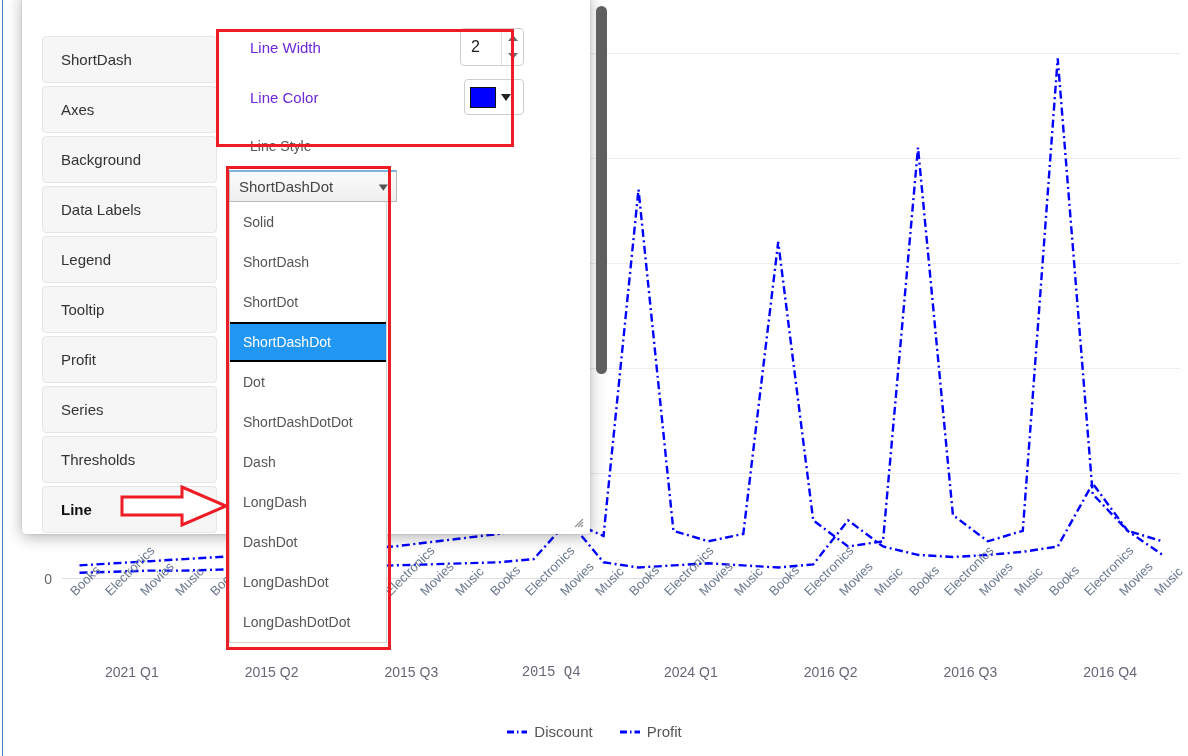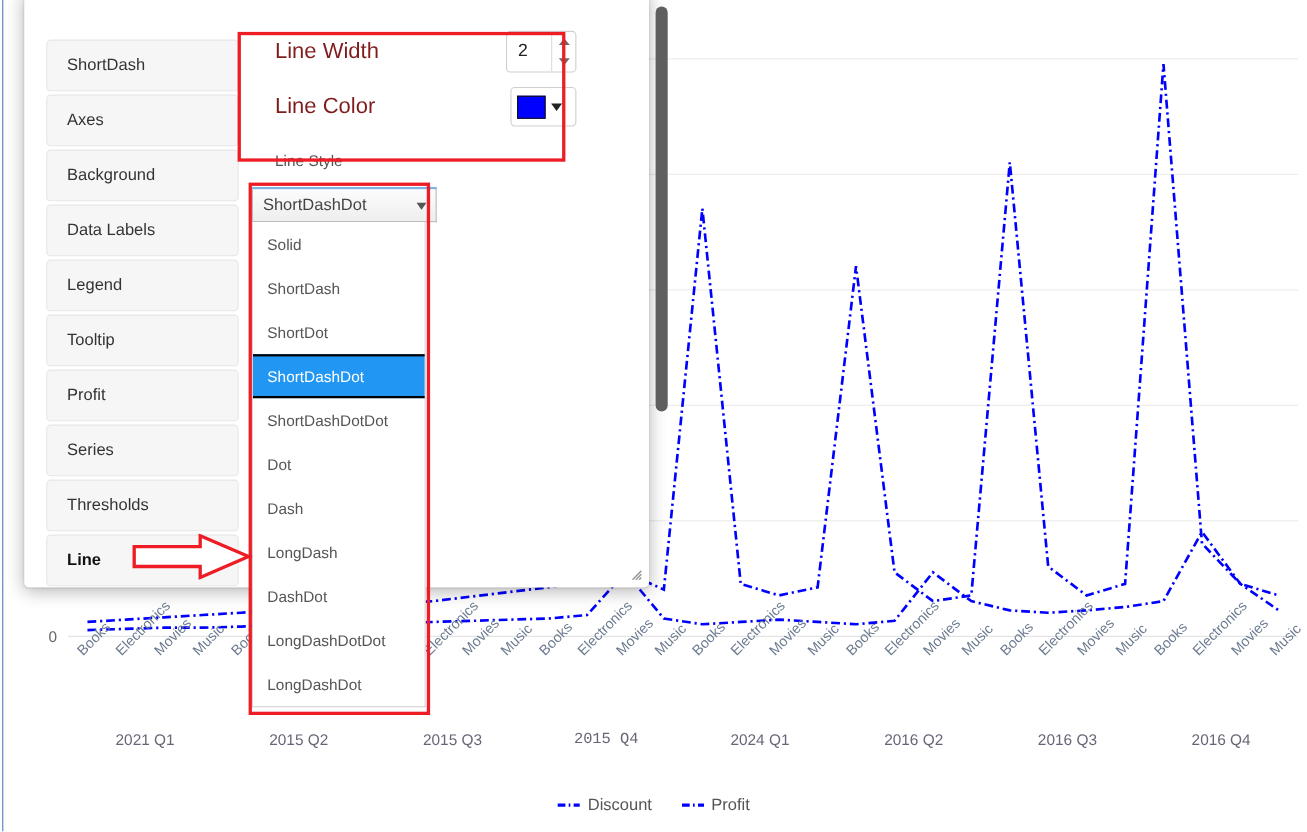--- a/index.html
+++ b/index.html
@@ -164,22 +164,22 @@
     width: 300px;
   }
   .setting-row {
     display: flex;
     align-items: center;
     justify-content: space-between;
     height: 50px;
     padding: 0 12px 0 14px;
   }
   .setting-label {
-    font-size: 20px;
-    color: #7f1d1d;
+    font-size: 15px;
+    color: #6d28d9;
     font-family: "Liberation Sans", sans-serif;
   }
   .spinner {
     display: flex;
     width: 64px; height: 38px;
     border: 1px solid #cfcfcf;
     border-radius: 4px;
     background: #fff;
     overflow: hidden;
   }
@@ -475,27 +475,27 @@
   <div class="combo">
     <div class="combo-button">
       <span>ShortDashDot</span>
       <span class="combo-chevron">▾</span>
     </div>
     <div class="combo-list" id="combo-list">
         <div class="combo-opt">Solid</div>
         <div class="combo-opt">ShortDash</div>
         <div class="combo-opt">ShortDot</div>
         <div class="combo-opt selected">ShortDashDot</div>
+        <div class="combo-opt">Dot</div>
         <div class="combo-opt">ShortDashDotDot</div>
-        <div class="combo-opt">Dot</div>
         <div class="combo-opt">Dash</div>
         <div class="combo-opt">LongDash</div>
         <div class="combo-opt">DashDot</div>
+        <div class="combo-opt">LongDashDot</div>
         <div class="combo-opt">LongDashDotDot</div>
-        <div class="combo-opt">LongDashDot</div>
       </div>
   </div>
 
   <div class="ann ann-box-top"></div>
   <div class="ann ann-box-combo"></div>
 
   <svg class="ann-arrow" width="110" height="42" viewBox="0 0 110 42">
     <path d="M2 12 L62 12 L62 2 L106 21 L62 40 L62 30 L2 30 Z" fill="#ffffff" stroke="#ee1c25" stroke-width="3" stroke-linejoin="miter"></path>
   </svg>
 

